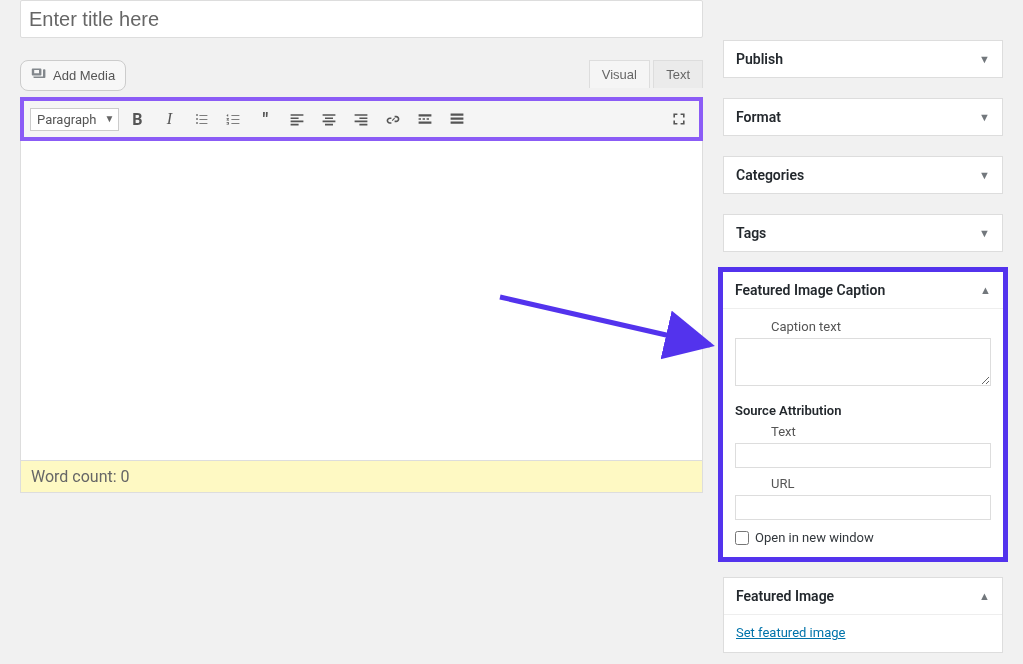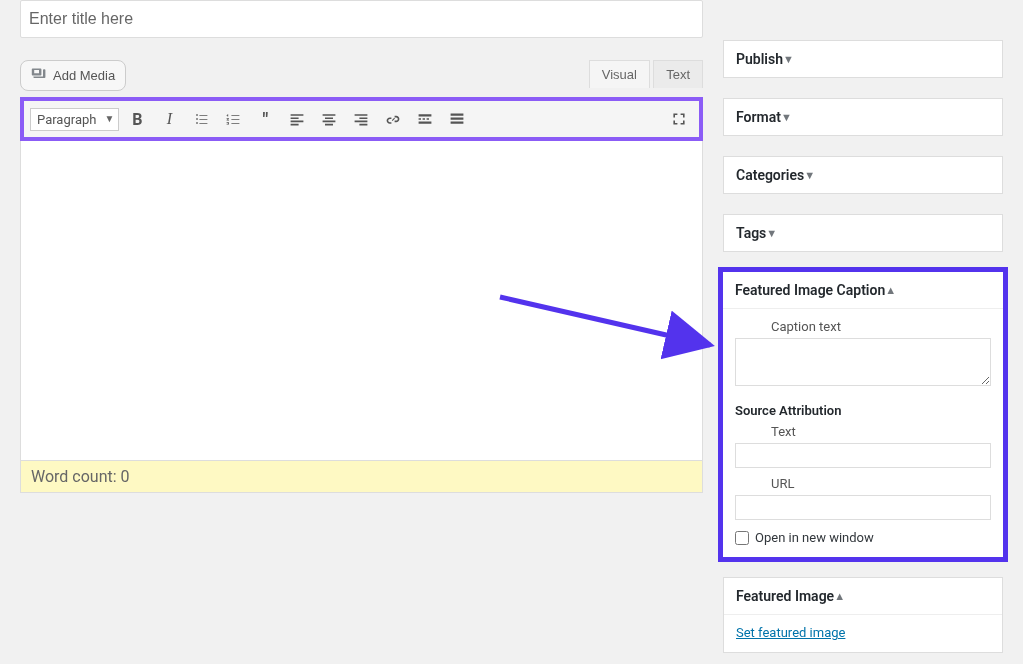--- a/index.html
+++ b/index.html
@@ -17,21 +17,21 @@
   h1.page-title {
     font-size: 23px;
     font-weight: 400;
     color: #23282d;
     padding: 4px 0 10px;
   }
   .title-input {
     width: 100%;
     height: 38px;
     padding: 3px 8px;
-    font-size: 16px;
+    font-size: 20px;
     border: 1px solid #ddd;
     background: #fff;
     color: #32373c;
     border-radius: 2px;
   }
   .title-input::placeholder { color: #666; }
   .media-btn {
     display: inline-flex;
     align-items: center;
     gap: 6px;
@@ -104,20 +104,21 @@
     color: #666;
     font-size: 16px;
   }
   .postbox {
     background: #fff;
     border: 1px solid #ddd;
     margin-bottom: 20px;
   }
   .postbox-header {
     display: flex;
+    justify-content: space-between;
     align-items: center;
     padding: 10px 12px;
     cursor: pointer;
   }
   .postbox-header h2 { font-size: 14px; font-weight: 600; color: #23282d; }
   .postbox-header .toggle { color: #72777c; font-size: 11px; }
   .postbox .inside {
     padding: 10px 12px 12px;
     border-top: 1px solid #eee;
   }

